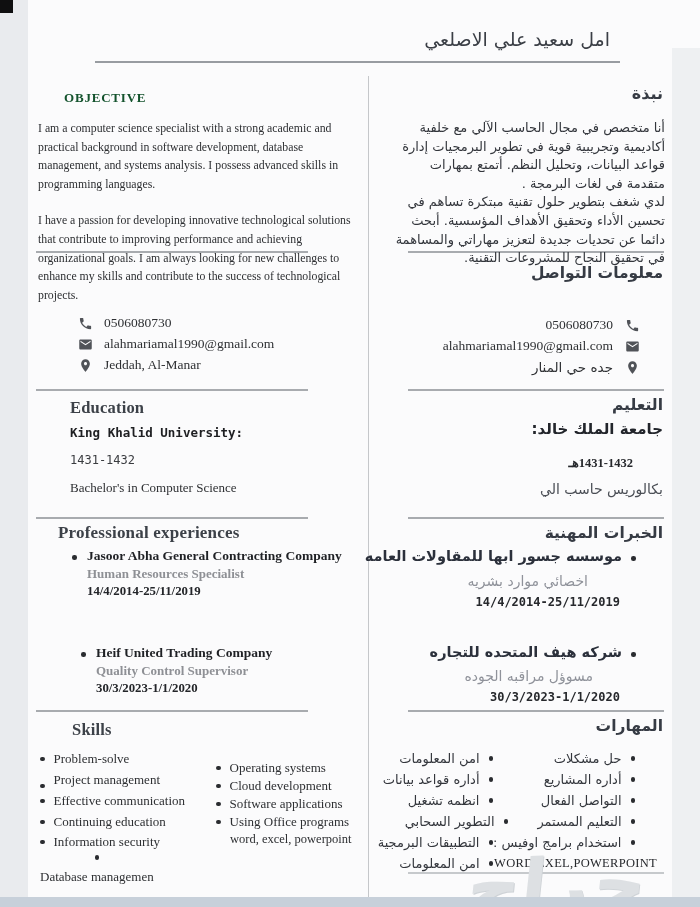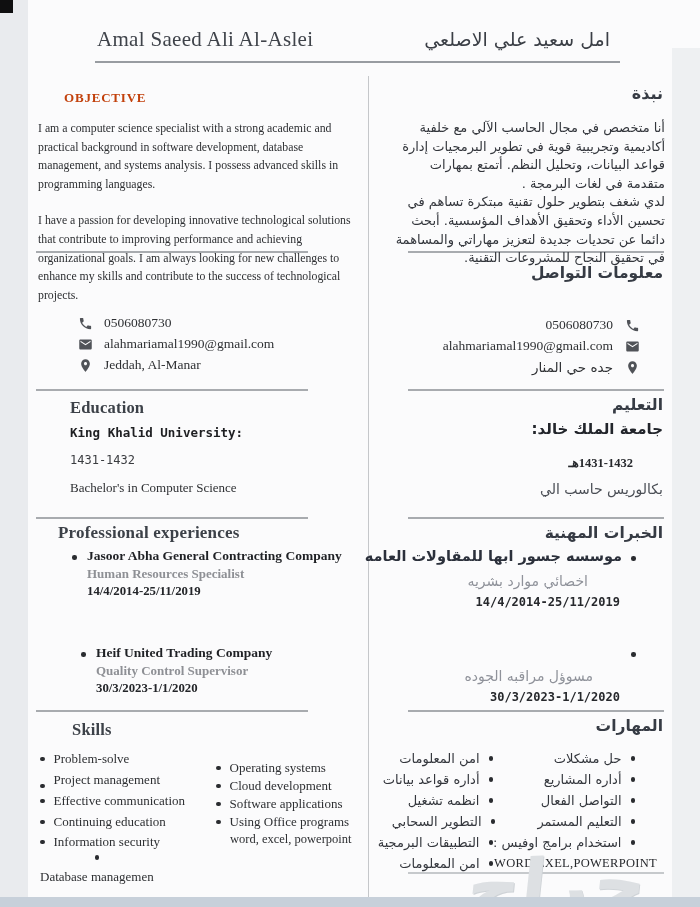--- a/index.html
+++ b/index.html
@@ -24,21 +24,21 @@
   .name-underline{left:95px;top:61px;width:525px;height:1.5px;background:#989ca1;}
   .vline{left:368px;top:76px;width:1px;height:822px;background:#c5c7ca;}
 
   
   .name-en{font-size:21px;color:#3f434a;letter-spacing:.3px;}
   .name-ar{font-size:19px;color:#3a3e45;}
 
   
   .h-en{font-weight:bold;font-size:16.5px;color:#3c4148;letter-spacing:.2px;}
   .h-ar{font-weight:bold;font-size:15.5px;color:#363b44;}
-  .obj-title{font-weight:bold;font-size:13px;color:#c2410c;letter-spacing:.8px;}
+  .obj-title{font-weight:bold;font-size:13px;color:#14532d;letter-spacing:.8px;}
 
   
   .para{font-size:11.8px;line-height:18.6px;color:#2d2f32;}
   .para + .para{margin-top:18px;}
   .para-ar{font-size:13px;line-height:18.6px;color:#33363c;}
   .para-ar + .para-ar{margin-top:0px;}
 
   
   .crow{display:flex;align-items:center;gap:11px;font-size:13.5px;color:#2e3033;}
   .crow-ar{display:flex;align-items:center;gap:12px;font-size:13.5px;color:#2e3033;}
@@ -76,21 +76,20 @@
 </head>
 <body>
 
 <div class="page">
 
   <div class="abs edge-left"></div>
   <div class="abs edge-right"></div>
   <div class="abs edge-bottom"></div>
   <div class="abs corner-mark"></div>
 
-  <div class="abs name-en serif" style="left:97px;top:27px;">Amal Saeed Ali Al-Aslei</div>
   <div class="abs name-ar sans rtl" style="right:90px;top:28px;">امل سعيد علي الاصلعي</div>
   <div class="abs name-underline"></div>
   <div class="abs vline"></div>
 
   <div class="abs hr hr-l" style="top:251px;"></div>
   <div class="abs hr hr-r" style="top:251px;"></div>
   <div class="abs hr hr-l" style="top:389px;"></div>
   <div class="abs hr hr-r" style="top:389px;"></div>
   <div class="abs hr hr-l" style="top:517px;"></div>
   <div class="abs hr hr-r" style="top:517px;"></div>
@@ -168,20 +167,21 @@
   <div class="abs job-company" style="left:96px;top:645px;">Heif United Trading Company</div>
   <div class="abs job-role" style="left:96px;top:663px;">Quality Control Supervisor</div>
   <div class="abs job-dates" style="left:96px;top:681px;">30/3/2023-1/1/2020</div>
 
   <div class="abs h-ar sans rtl" style="right:37px;top:524px;">الخبرات المهنية</div>
   <div class="abs bullet" style="left:631px;top:556px;"></div>
   <div class="abs job-company-ar sans rtl" style="right:78px;top:548px;text-align:center;">موسسه جسور ابها للمقاولات العامه</div>
   <div class="abs job-role-ar sans rtl" style="right:112px;top:573px;">اخصائي موارد بشريه</div>
   <div class="abs job-dates-ar rtl" style="right:80px;top:595px;">14/4/2014-25/11/2019</div>
   <div class="abs bullet" style="left:631px;top:652px;"></div>
+  <div class="abs job-company-ar sans rtl" style="right:78px;top:644px;">شركه هيف المتحده للتجاره</div>
   <div class="abs job-role-ar sans rtl" style="right:107px;top:668px;">مسوؤل مراقبه الجوده</div>
   <div class="abs job-dates-ar rtl" style="right:80px;top:690px;">30/3/2023-1/1/2020</div>
 
   <div class="abs h-en" style="left:72px;top:720px;">Skills</div>
   <div class="abs skill" style="left:40px;top:751px;">
       <span class="bullet"></span>
       <span>Problem-solve</span>
     </div>
   <div class="abs skill" style="left:40px;top:772px;align-items:flex-end;">
       <span class="bullet"></span>
@@ -248,21 +248,21 @@
       <span class="bullet"></span>
     </div>
   <div class="abs skill-ar sans" style="right:207px;top:772px;">
       <span class="rtl">أداره قواعد بيانات</span>
       <span class="bullet"></span>
     </div>
   <div class="abs skill-ar sans" style="right:207px;top:793px;">
       <span class="rtl">انظمه تشغيل</span>
       <span class="bullet"></span>
     </div>
-  <div class="abs skill-ar sans" style="right:205px;top:814px;">
+  <div class="abs skill-ar sans" style="right:192px;top:814px;">
       <span class="rtl">التطوير السحابي</span>
       <span class="bullet"></span>
     </div>
   <div class="abs skill-ar sans" style="right:207px;top:835px;">
       <span class="rtl">التطبيقات البرمجية</span>
       <span class="bullet"></span>
     </div>
   <div class="abs skill-ar sans" style="right:207px;top:856px;">
       <span class="rtl">امن المعلومات</span>
       <span class="bullet"></span>

